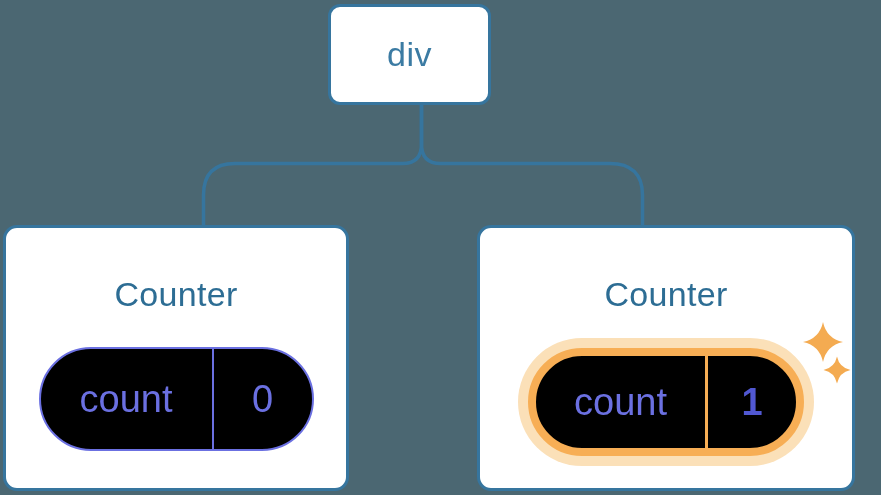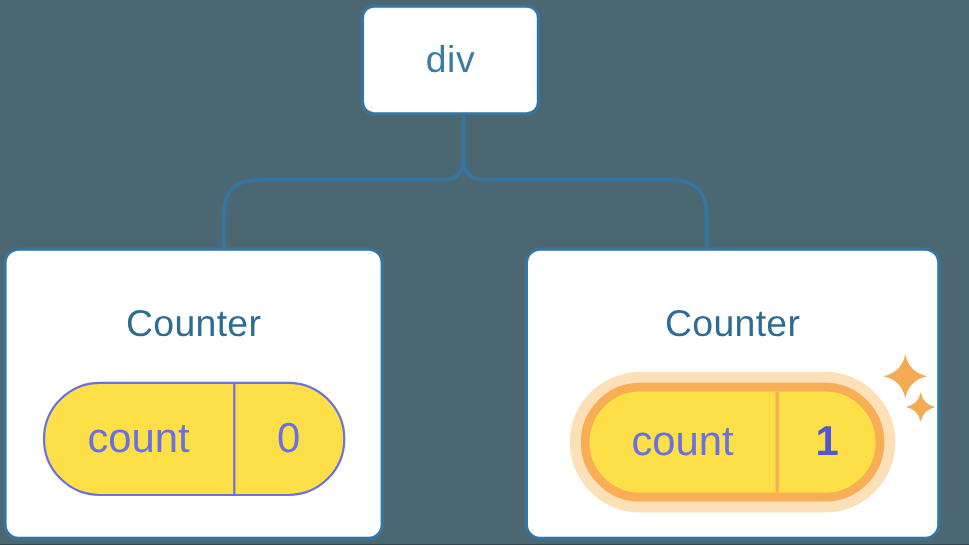--- a/index.html
+++ b/index.html
@@ -73,21 +73,21 @@
     font-size: 34px;
     font-weight: 500;
     color: var(--title-text, #2d6d94);
     line-height: 44px;
     letter-spacing: 0.3px;
   }
 
   .pill {
     display: grid;
     align-items: stretch;
-    background: #fde047;
+    background: #000000;
     border-radius: 60px;
     overflow: hidden;
   }
   .pill-section {
     display: flex;
     align-items: center;
     justify-content: center;
     font-size: 38px;
     color: var(--purple, #6b70e1);
   }

